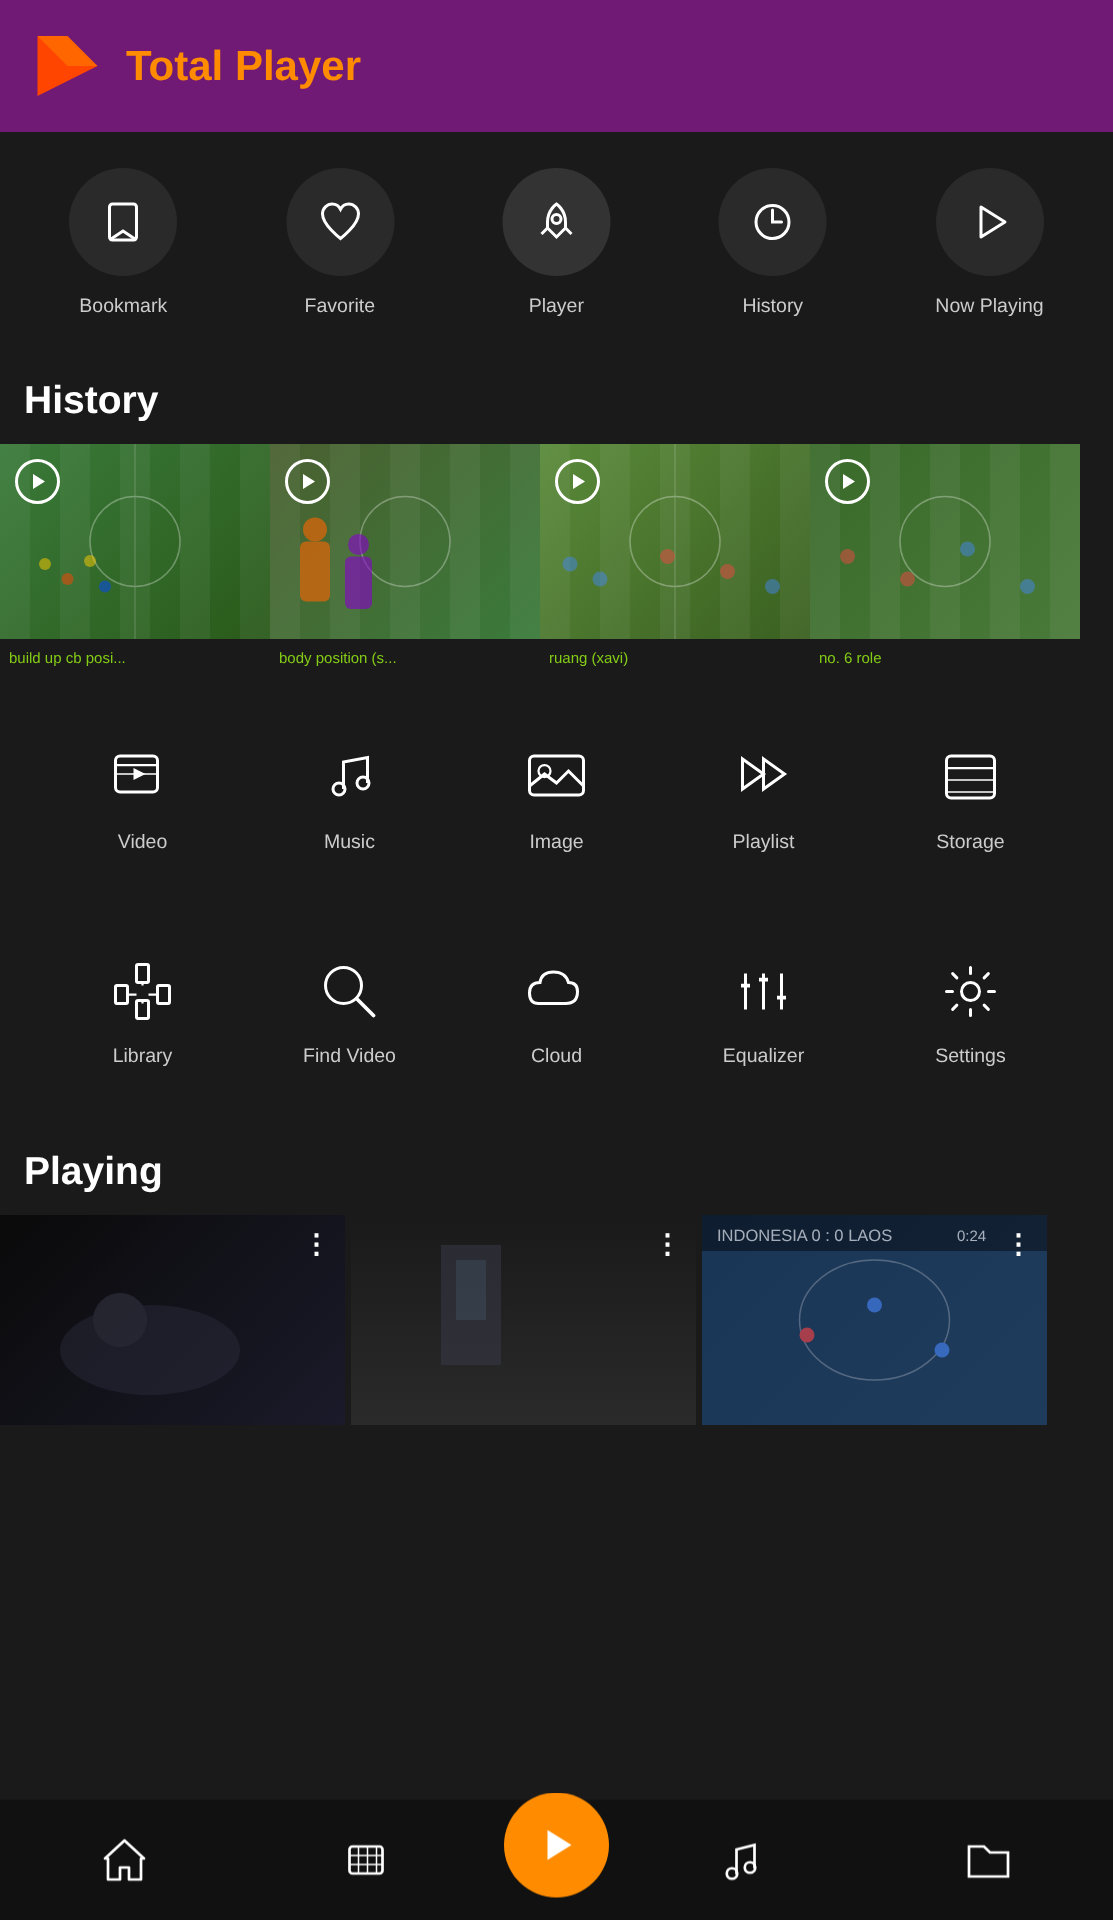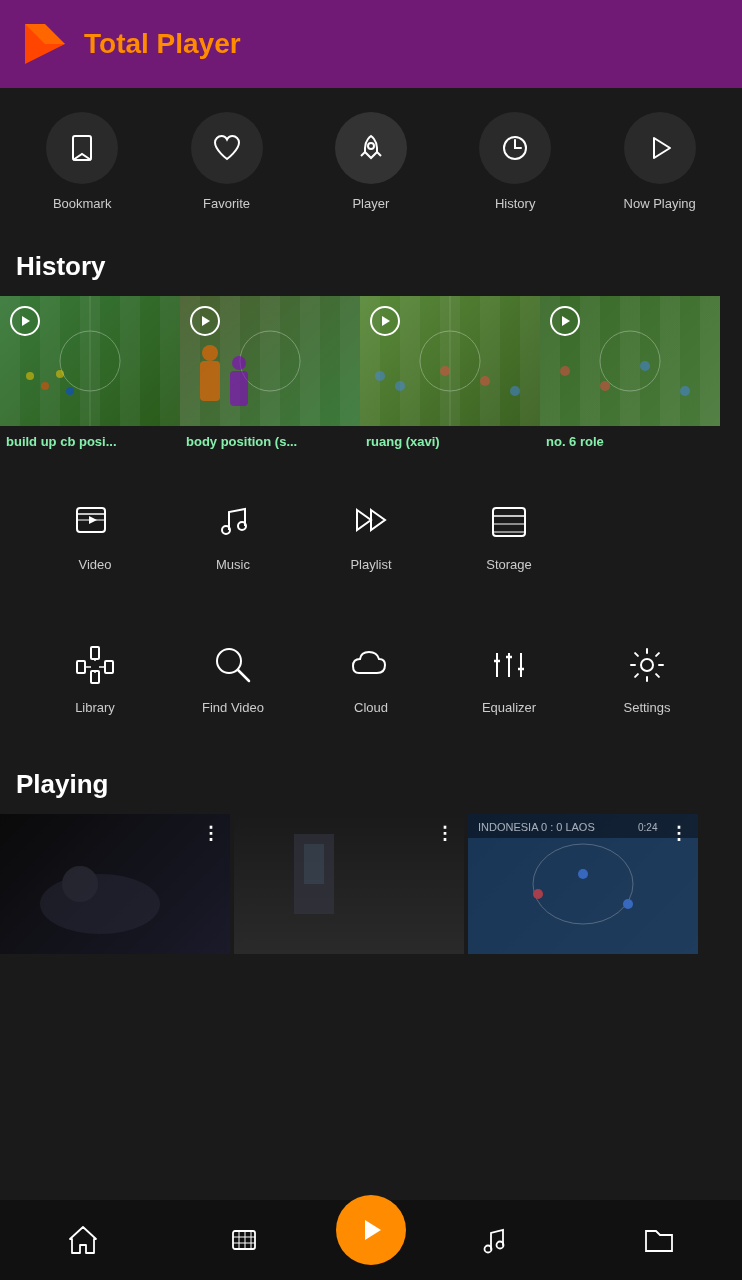--- a/index.html
+++ b/index.html
@@ -114,27 +114,26 @@
       inset: 0;
       background: repeating-linear-gradient(
         90deg,
         rgba(255,255,255,0.05) 0px,
         rgba(255,255,255,0.05) 20px,
         transparent 20px,
         transparent 40px
       );
     }
     .history-label {
-      font-size: 13px;
-      color: #86efac;
+      font-size: 10px;
+      color: #84cc16;
       padding: 8px 6px 4px;
       white-space: nowrap;
       overflow: hidden;
       text-overflow: ellipsis;
-      font-weight: bold;
     }
 
     
     .media-grid {
       display: grid;
       grid-template-columns: repeat(5, 1fr);
       gap: 0;
       padding: 20px 26px;
     }
     .media-item {
@@ -399,20 +398,30 @@
     <div class="media-icon">
       <svg width="44" height="44" viewBox="0 0 44 44">
         <path d="M18 30 L18 12 L34 9 L34 26" stroke="white" stroke-width="2" fill="none"></path>
         <circle cx="15" cy="30" r="4" stroke="white" stroke-width="2"></circle>
         <circle cx="31" cy="26" r="4" stroke="white" stroke-width="2"></circle>
       </svg>
     </div>
     <span class="media-label">Music</span>
   </div>
 
+  <div class="media-item">
+    <div class="media-icon">
+      <svg width="44" height="44" viewBox="0 0 44 44">
+        <rect x="4" y="8" width="36" height="26" rx="3" stroke="white" stroke-width="2"></rect>
+        <circle cx="14" cy="18" r="4" stroke="white" stroke-width="1.5"></circle>
+        <polyline points="4,28 14,20 22,26 30,18 40,28" stroke="white" stroke-width="2" fill="none"></polyline>
+      </svg>
+    </div>
+    <span class="media-label">Image</span>
+  </div>
 
   <div class="media-item">
     <div class="media-icon">
       <svg width="44" height="44" viewBox="0 0 44 44">
         <polygon points="8,10 22,20 8,30" stroke="white" stroke-width="2" fill="none"></polygon>
         <polygon points="22,10 36,20 22,30" stroke="white" stroke-width="2" fill="none"></polygon>
       </svg>
     </div>
     <span class="media-label">Playlist</span>
   </div>

